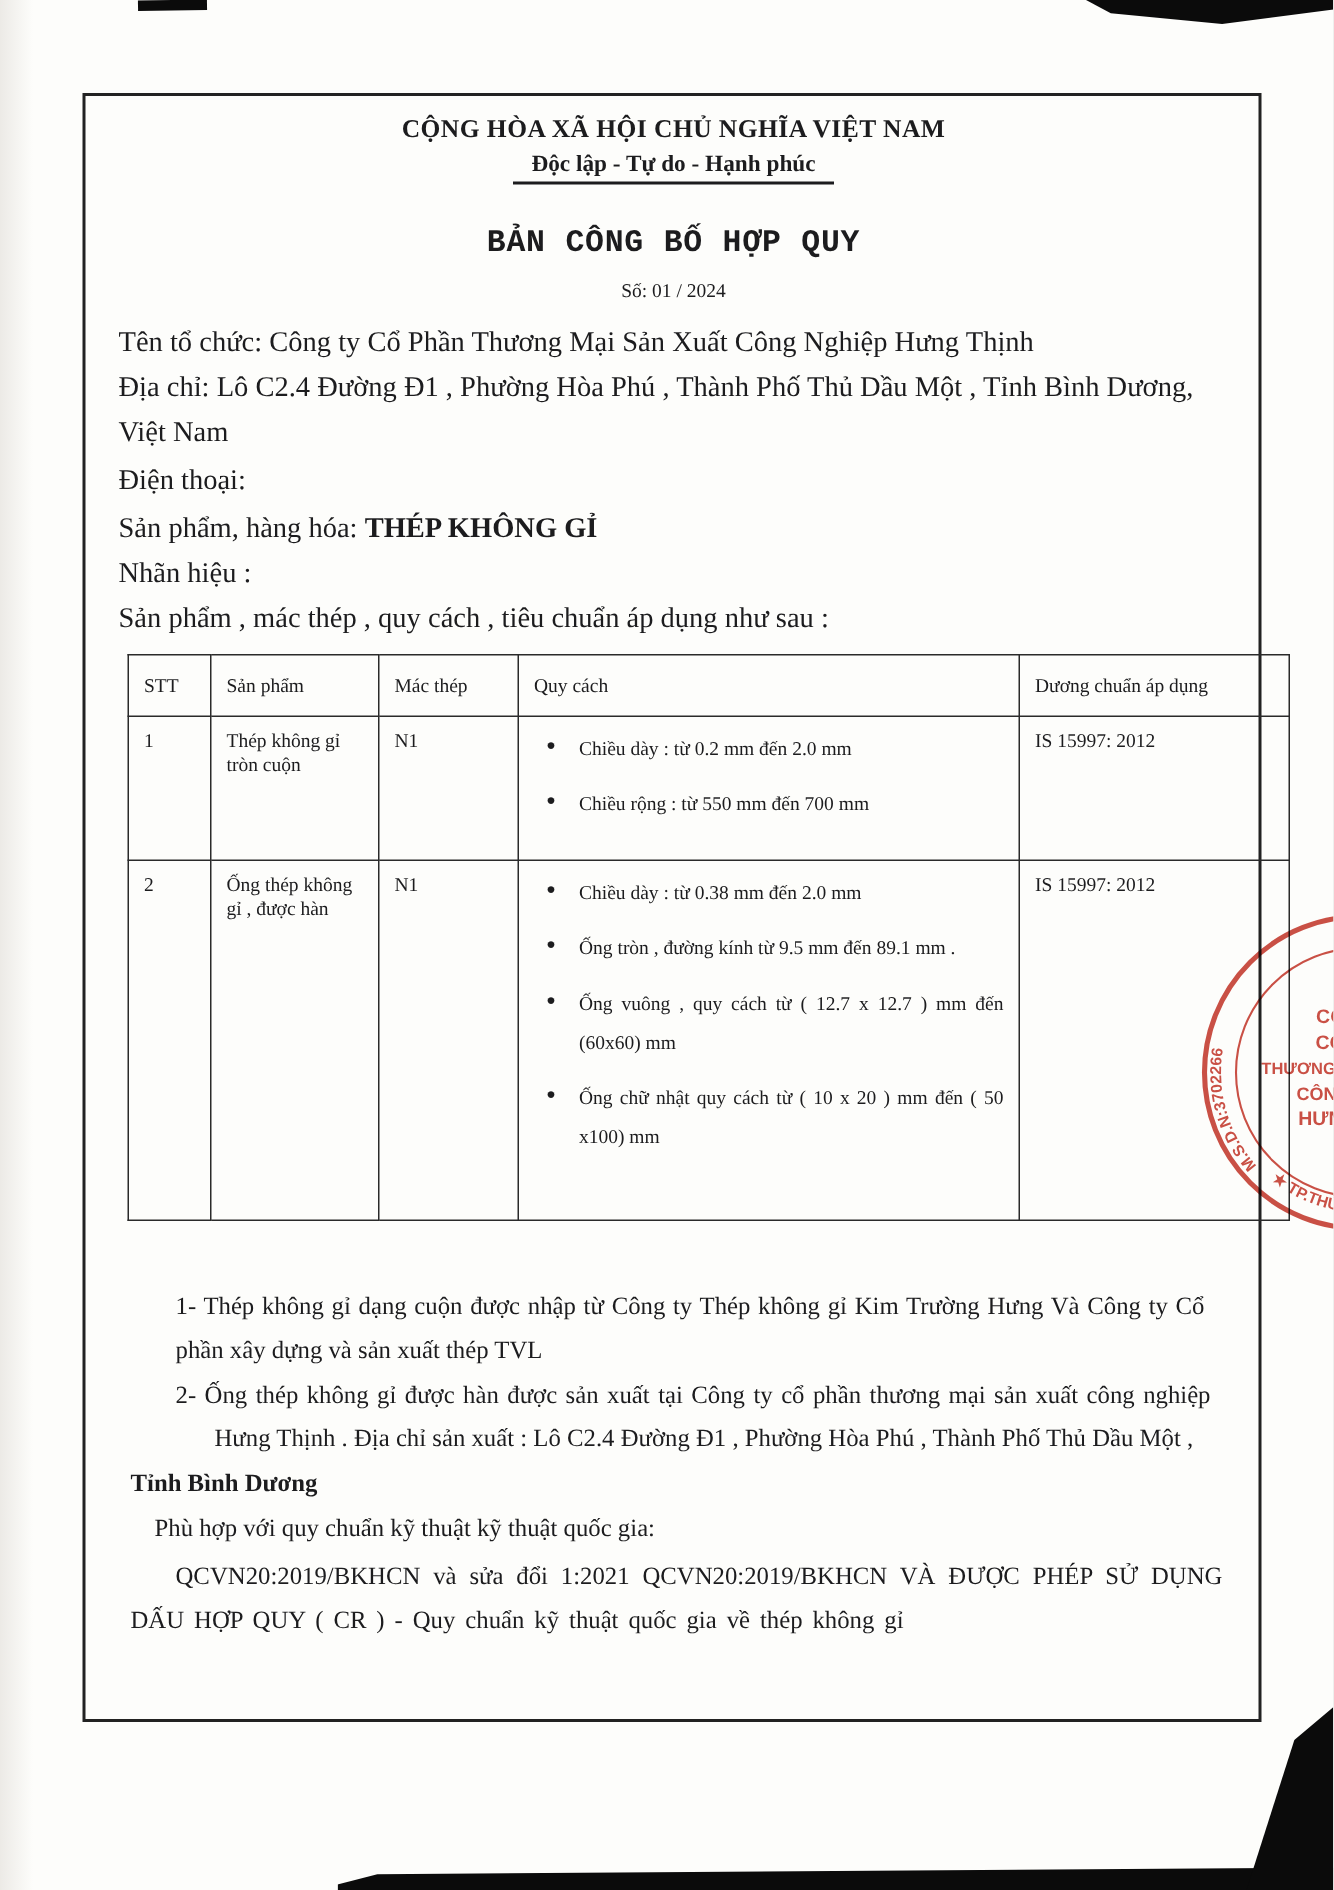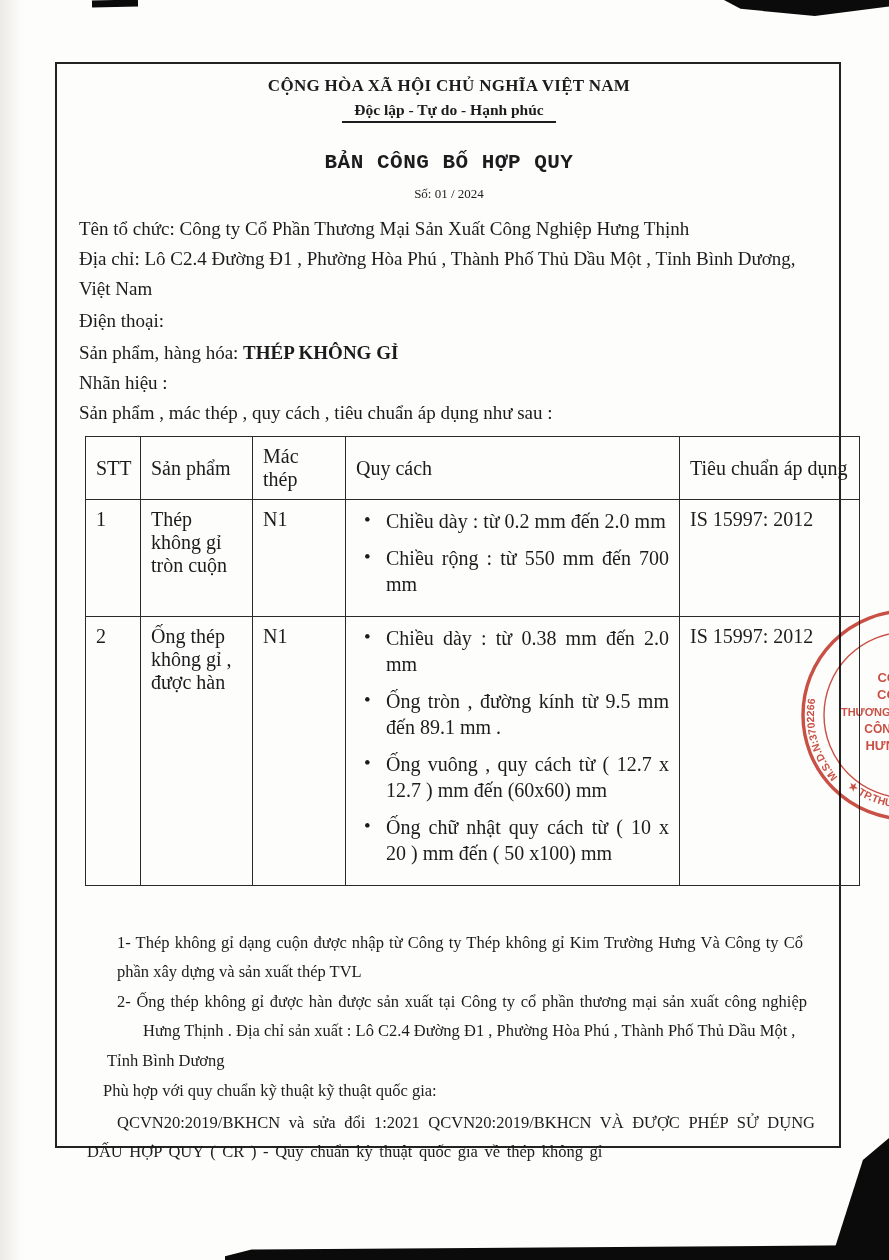--- a/index.html
+++ b/index.html
@@ -16,35 +16,35 @@
   .center { text-align:center; }
   .national-title { font-size:17px; font-weight:bold; letter-spacing:.3px; margin-top:2px; }
   .motto-wrap { margin-top:5px; }
   .motto { display:inline-block; font-size:15.5px; font-weight:bold; border-bottom:2px solid #1c1c1e; padding:0 12px 2px; }
   .doc-title { margin-top:28px; font-family:Liberation Mono, monospace; font-weight:bold; font-size:21px; letter-spacing:.5px; }
   .doc-number { margin-top:12px; font-size:13px; }
   .info { margin-top:12px; font-size:19px; line-height:30px; width:748px; }
   .info p { margin:0; }
   .info .spaced { margin-top:2px; }
   .bold { font-weight:bold; }
-  table.spec-table { margin-top:8px; margin-left:6px; width:774px; border-collapse:collapse; font-size:20px; table-layout:fixed; }
+  table.spec-table { margin-top:8px; margin-left:6px; width:774px; border-collapse:collapse; font-size:13px; table-layout:fixed; }
   .spec-table th, .spec-table td { border:1.6px solid #2a2a2a; vertical-align:top; padding:8px 10px; font-weight:normal; text-align:left; }
   .spec-table thead th { height:24px; vertical-align:middle; }
   .cell-center { text-align:center; }
   .row-1 { height:96px; }
   .row-2 { height:240px; }
   .justify { text-align:justify; }
   ul.bullets { list-style:none; margin:0; padding:0; }
   ul.bullets li { position:relative; padding-left:30px; margin-bottom:11px; text-align:justify; line-height:26px; }
   ul.bullets li::before { content:"•"; position:absolute; left:8px; top:-1px; font-size:19px; }
   .mac { padding-left:10px; }
   .notes { margin-top:42px; font-size:16.5px; line-height:29px; }
   .note1 { margin:0 16px 1px 38px; text-align:justify; }
   .note2 { margin:1px 12px 0 38px; padding-left:26px; text-indent:-26px; text-align:justify; }
-  .province { margin:1px 0 0 28px; }
+  .province { margin:1px 0 0 8px;font-weight:bold; }
   .conform { margin:1px 0 0 24px; }
   .regulation { margin:3px 4px 0 8px; text-align:justify; text-indent:30px; word-spacing:2.5px; }
   
   .artifact { position:absolute; background:#0b0b0b; }
   .artifact-top-dash { left:92px; top:0; width:46px; height:7px; transform:rotate(-1deg); }
   .artifact-top-wedge { right:0; top:0; width:165px; height:16px; clip-path:polygon(0 0,100% 0,100% 40%,55% 100%,10% 55%); }
   .artifact-bottom-bar { left:225px; right:0; bottom:0; height:15px; clip-path:polygon(0 75%,4% 30%,100% 0,100% 100%,0 100%); }
   .artifact-corner { right:0; bottom:0; width:58px; height:122px; clip-path:polygon(100% 0,100% 100%,0 100%,55% 18%); }
   
   .stamp { position:absolute; left:792px; top:600px; width:230px; height:230px; mix-blend-mode:multiply; opacity:.88; }
@@ -83,21 +83,21 @@
           <col style="width:93px">
           <col style="width:334px">
           <col style="width:180px">
       </colgroup>
       <thead>
         <tr>
           <th class="cell-center">STT</th>
           <th>Sản phẩm</th>
           <th>Mác thép</th>
           <th>Quy cách</th>
-          <th>Tiêu chuẩn áp dụng</th>
+          <th>Dương chuẩn áp dụng</th>
         </tr>
       </thead>
       <tbody>
         <tr class="row-1">
           <td class="cell-center">1</td>
           <td class="justify">Thép không gỉ tròn cuộn</td>
           <td class="mac">N1</td>
           <td>
             <ul class="bullets">
               <li>Chiều dày : từ 0.2 mm đến 2.0 mm</li>

